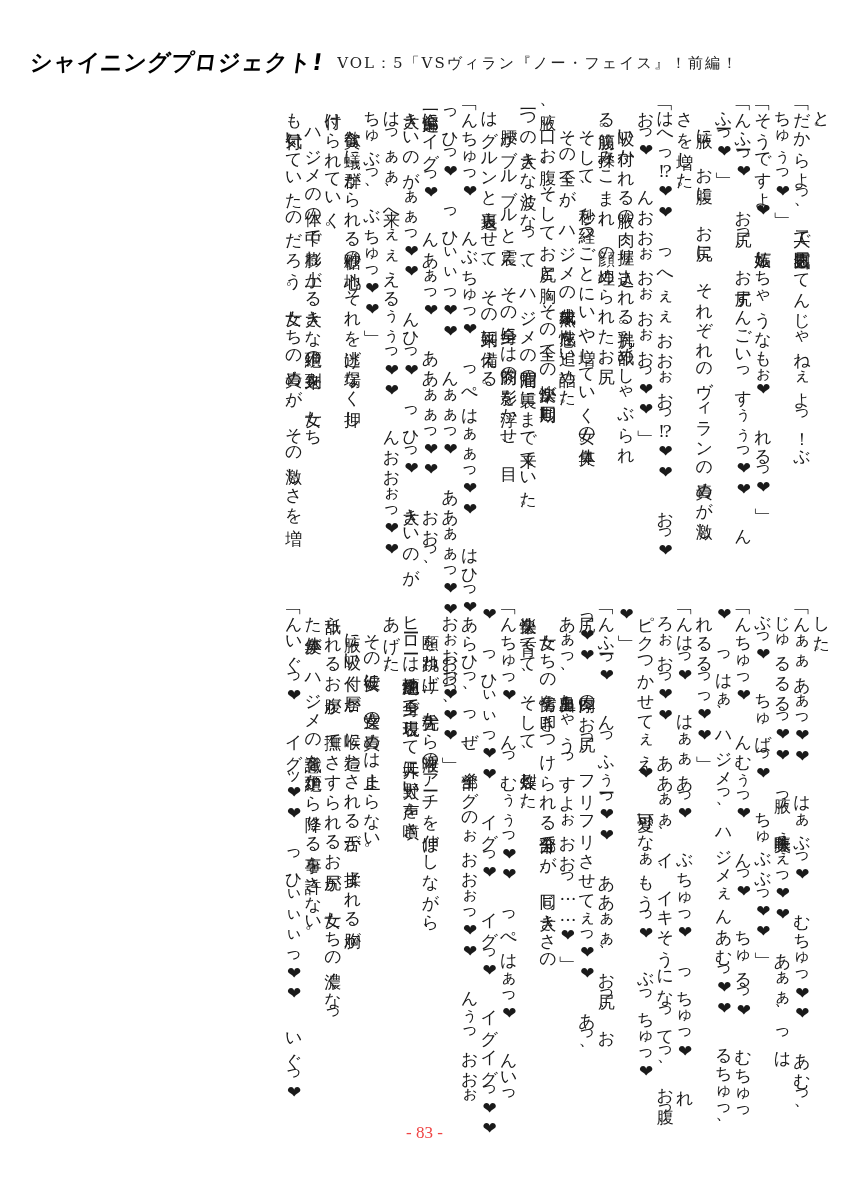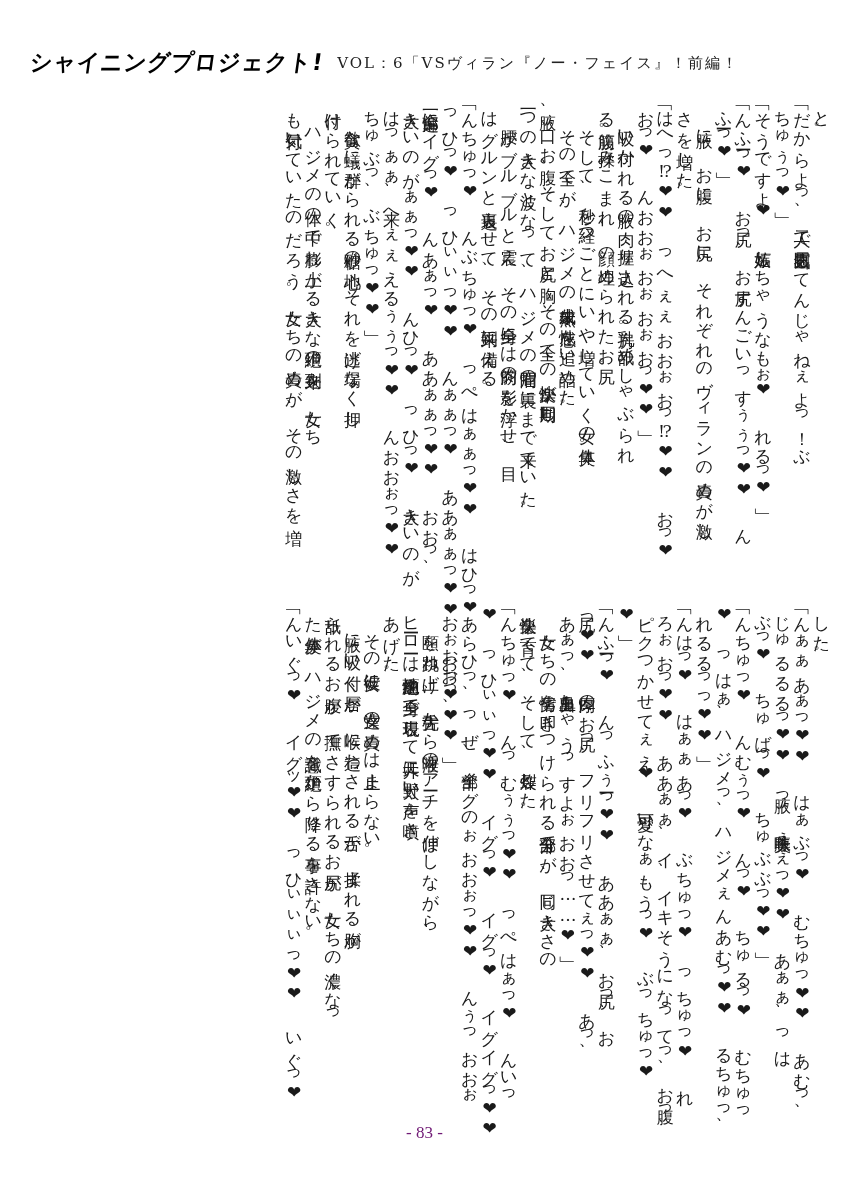--- a/index.html
+++ b/index.html
@@ -9,28 +9,28 @@
   .logo { font-family:"DejaVu Sans","Liberation Sans",sans-serif; font-weight:900; font-size:22px;
           letter-spacing:1px; color:#000; transform:skewX(-8deg) scaleY(1.05); transform-origin:left center; }
   .subtitle { margin-left:14px; font-family:"DejaVu Serif","Liberation Serif",serif; font-size:15px;
               letter-spacing:2px; color:#222; }
   .block { position:absolute; right:18px; writing-mode:vertical-rl; text-orientation:upright;
            font-size:17px; line-height:19.55px; letter-spacing:0.5px; }
   .block.top { top:100px; height:490px; left:35px; }
   .block.bottom { top:604px; height:500px; left:35px; }
   .line { display:block; white-space:pre; }
   .page-number { position:absolute; top:1123px; left:0; width:849px; text-align:center;
-                 font-family:"Liberation Serif","DejaVu Serif",serif; font-size:17px; color:#701a75; }
+                 font-family:"Liberation Serif","DejaVu Serif",serif; font-size:17px; color:#ef4444; }
 </style>
 </head>
 <body>
 
 <div class="header">
   <span class="logo">シャイニングプロジェクト!</span>
-  <span class="subtitle">VOL：6「VSヴィラン『ノー・フェイス』！前編！</span>
+  <span class="subtitle">VOL：5「VSヴィラン『ノー・フェイス』！前編！</span>
 </div>
 
 <div class="block top" id="top-block">
     <span class="line">と。</span>
     <span class="line">「だからよっ、二人で雰囲気出してんじゃねぇよっ！ぶ</span>
     <span class="line">ちゅぅっ❤」</span>
     <span class="line">「そうですよ❤　嫉妬しちゃうなもぉ❤　れるっ❤」</span>
     <span class="line">「んふーっ❤　お尻っ、お尻すんごいっすぅぅっ❤❤　ん</span>
     <span class="line">ふーっ❤」</span>
     <span class="line">　腋に、お腹に、お尻に、それぞれのヴィランの責めが激し</span>

